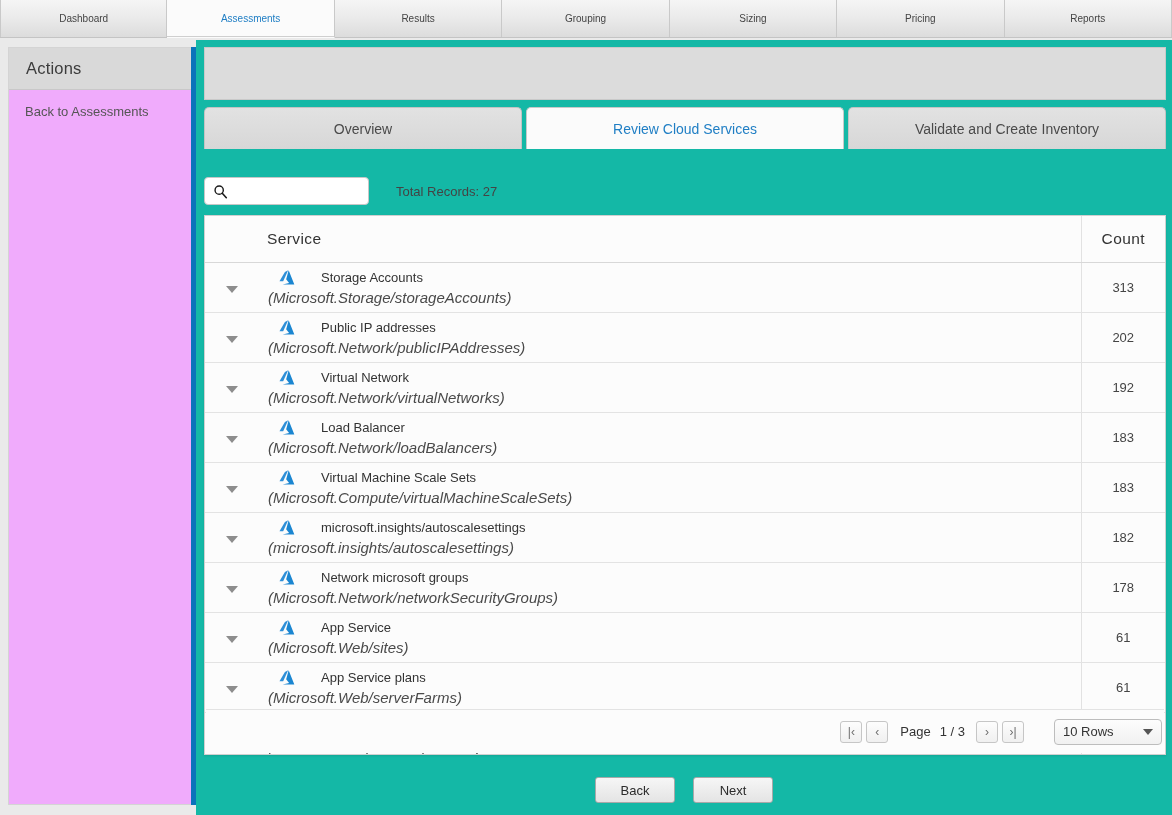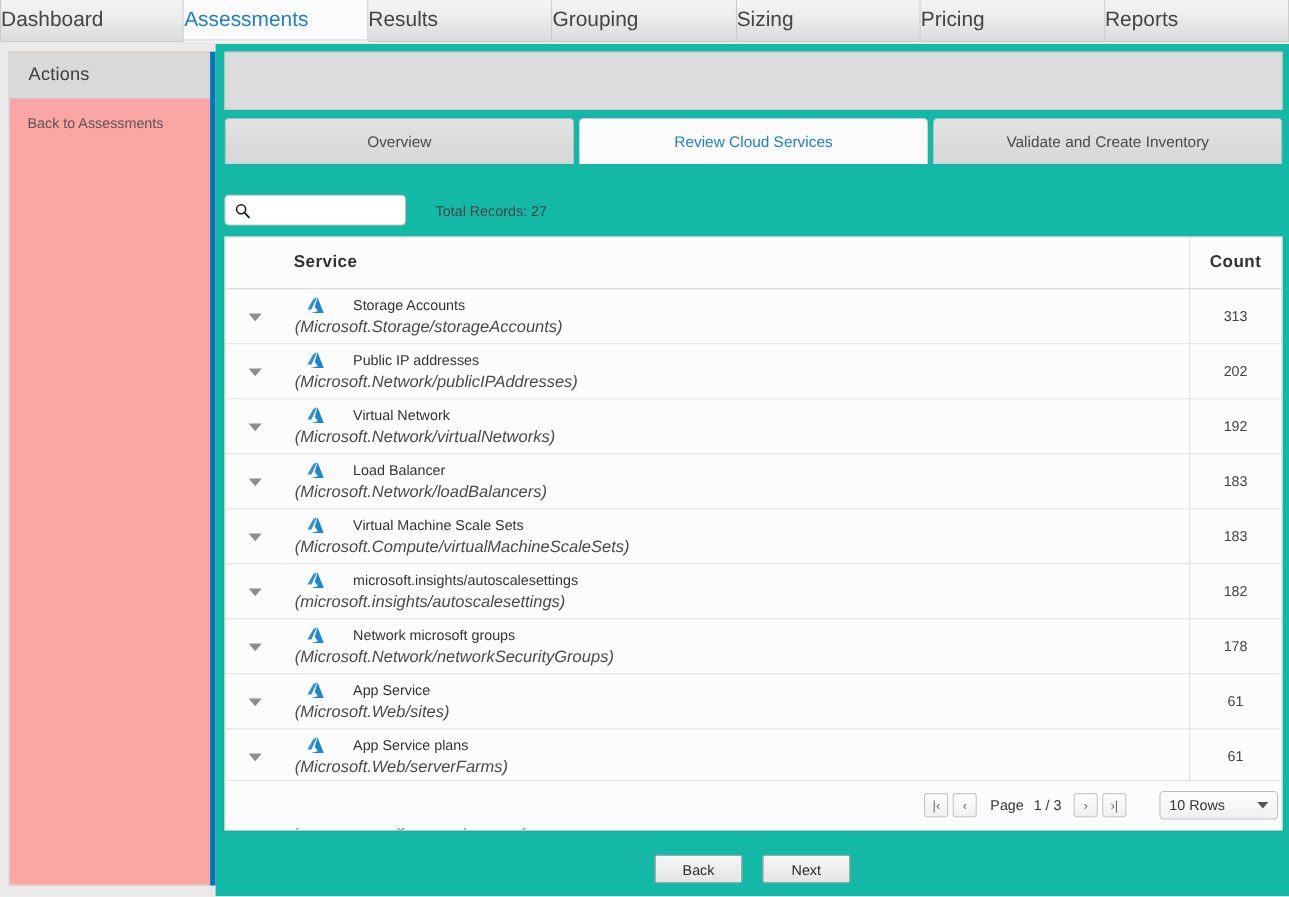--- a/index.html
+++ b/index.html
@@ -24,23 +24,23 @@
     height: 37px;
     background: linear-gradient(to bottom, #f2f2f2 0%, #e6e6e6 55%, #d8d8d8 100%);
     border-bottom: 1px solid #c4c4c4;
     display: flex;
     align-items: stretch;
   }
   .topnav-tab {
     position: relative;
     display: flex;
     align-items: center;
-    justify-content: flex-start;
+    justify-content: center;
     width: 170px;
-    font-size: 19px;
+    font-size: 10px;
     color: #444;
     background: linear-gradient(to bottom, #f5f5f5 0%, #eaeaea 50%, #dcdcdc 100%);
     border-right: 1px solid #c9c9c9;
     box-sizing: border-box;
     cursor: pointer;
   }
   .topnav-tab:first-child { border-left: 1px solid #c9c9c9; }
   .topnav-tab.active {
     background: #fbfbfb;
     color: #1f7ec4;
@@ -50,21 +50,21 @@
   }
   .topnav-spacer { flex: 1 1 auto; }
 
   
   .sidebar {
     position: absolute;
     left: 8px;
     top: 47px;
     width: 183px;
     height: 758px;
-    background: #fca5a5;
+    background: #f0abfc;
     border: 1px solid #d4d4d4;
     border-right: none;
     box-sizing: border-box;
   }
   .sidebar-header {
     height: 42px;
     background: #d9d9d9;
     border-bottom: 1px solid #c8c8c8;
     display: flex;
     align-items: center;
@@ -197,21 +197,21 @@
     table-layout: fixed;
   }
   table.grid col.c-exp  { width: 54px; }
   table.grid col.c-svc  { width: 822px; }
   table.grid col.c-cnt  { width: 84px; }
 
   table.grid th {
     height: 44px;
     background: #fcfcfc;
     border-bottom: 1px solid #d8d8d8;
-    font-weight: bold;
+    font-weight: normal;
     color: #333;
     font-size: 15.5px;
     letter-spacing: .4px;
     vertical-align: middle;
   }
   th.th-service { text-align: left; padding-left: 8px; }
   th.th-count   { text-align: center; border-left: 1px solid #e2e2e2; }
 
   table.grid td {
     border-bottom: 1px solid #e3e3e3;

